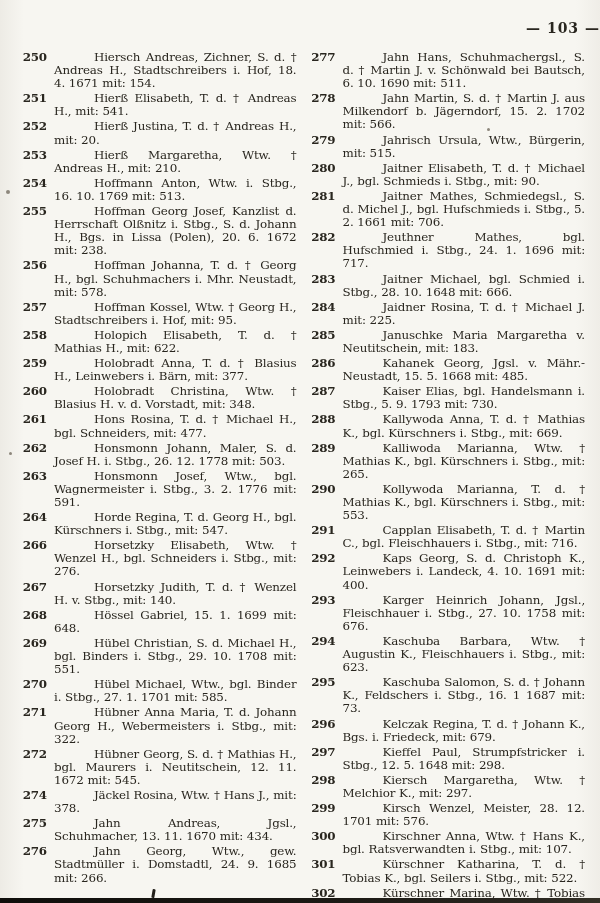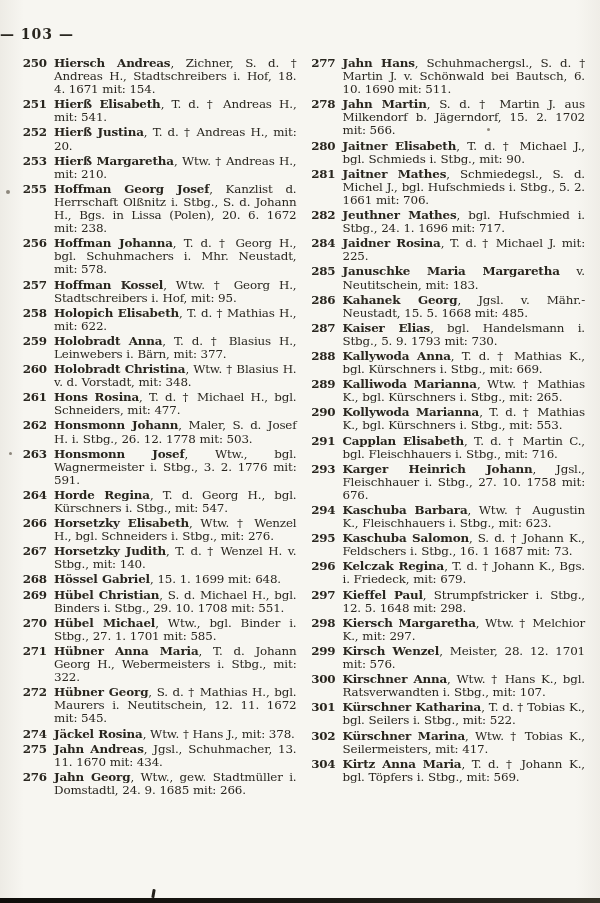--- a/index.html
+++ b/index.html
@@ -3,22 +3,22 @@
 <meta charset="utf-8">
 <style>
   html,body{margin:0;padding:0;}
   body{width:600px;height:903px;font-family:"DejaVu Serif", serif;}
   .page{
     position:relative;width:600px;height:903px;overflow:hidden;
     background:linear-gradient(90deg,#edebe5 0,#f7f6f1 4%,#f7f6f1 96%,#efede7 100%);
     color:#29261f;
   }
   .page-number{
-    text-align:left;
-    padding-top:26px;
+    text-align:right;
+    padding-top:20px;
     font-size:14px;
     font-weight:700;
     letter-spacing:1px;
   }
   .columns{
     display:flex;
     gap:13px;
     padding:15px 15px 0 21px;
   }
   .col{width:276px;}
@@ -33,21 +33,21 @@
     word-spacing:0.2px;
   }
   .no{
     display:inline-block;
     width:26px;
     margin-right:7px;
     text-indent:0;
     text-align:right;
     font-weight:700;
   }
-  .name{font-weight:700;}
+  .name{font-weight:400;margin-left:40px;}
   .rest{font-weight:400;}
   
   .bottom-bar{
     position:absolute;left:0;bottom:0;width:600px;height:5px;
     background:linear-gradient(90deg,#0f0e0b 0,#1b1914 55%,#2a2720 90%,#343026 100%);
   }
   .bottom-tick{
     position:absolute;left:152px;bottom:5px;width:3px;height:9px;
     background:#23201a;transform:rotate(10deg);border-radius:1px;
   }
@@ -61,20 +61,21 @@
 
 <div class="page">
   <div class="page-number">— 103 —</div>
 
   <div class="columns">
     <div class="col">
         <div class="entry"><span class="no">250</span><span class="name">Hiersch Andreas</span><span class="rest">, Zichner, S. d. † Andreas H., Stadtschreibers i. Hof, 18. 4. 1671 mit: 154.</span></div>
         <div class="entry"><span class="no">251</span><span class="name">Hierß Elisabeth</span><span class="rest">, T. d. † Andreas H., mit: 541.</span></div>
         <div class="entry"><span class="no">252</span><span class="name">Hierß Justina</span><span class="rest">, T. d. † Andreas H., mit: 20.</span></div>
         <div class="entry"><span class="no">253</span><span class="name">Hierß Margaretha</span><span class="rest">, Wtw. † Andreas H., mit: 210.</span></div>
+        <div class="entry"><span class="no">254</span><span class="name">Hoffmann Anton</span><span class="rest">, Wtw. i. Stbg., 16. 10. 1769 mit: 513.</span></div>
         <div class="entry"><span class="no">255</span><span class="name">Hoffman Georg Josef</span><span class="rest">, Kanzlist d. Herrschaft Olßnitz i. Stbg., S. d. Johann H., Bgs. in Lissa (Polen), 20. 6. 1672 mit: 238.</span></div>
         <div class="entry"><span class="no">256</span><span class="name">Hoffman Johanna</span><span class="rest">, T. d. † Georg H., bgl. Schuhmachers i. Mhr. Neustadt, mit: 578.</span></div>
         <div class="entry"><span class="no">257</span><span class="name">Hoffman Kossel</span><span class="rest">, Wtw. † Georg H., Stadtschreibers i. Hof, mit: 95.</span></div>
         <div class="entry"><span class="no">258</span><span class="name">Holopich Elisabeth</span><span class="rest">, T. d. † Mathias H., mit: 622.</span></div>
         <div class="entry"><span class="no">259</span><span class="name">Holobradt Anna</span><span class="rest">, T. d. † Blasius H., Leinwebers i. Bärn, mit: 377.</span></div>
         <div class="entry"><span class="no">260</span><span class="name">Holobradt Christina</span><span class="rest">, Wtw. † Blasius H. v. d. Vorstadt, mit: 348.</span></div>
         <div class="entry"><span class="no">261</span><span class="name">Hons Rosina</span><span class="rest">, T. d. † Michael H., bgl. Schneiders, mit: 477.</span></div>
         <div class="entry"><span class="no">262</span><span class="name">Honsmonn Johann</span><span class="rest">, Maler, S. d. Josef H. i. Stbg., 26. 12. 1778 mit: 503.</span></div>
         <div class="entry"><span class="no">263</span><span class="name">Honsmonn Josef</span><span class="rest">, Wtw., bgl. Wagnermeister i. Stbg., 3. 2. 1776 mit: 591.</span></div>
         <div class="entry"><span class="no">264</span><span class="name">Horde Regina</span><span class="rest">, T. d. Georg H., bgl. Kürschners i. Stbg., mit: 547.</span></div>
@@ -85,31 +86,34 @@
         <div class="entry"><span class="no">270</span><span class="name">Hübel Michael</span><span class="rest">, Wtw., bgl. Binder i. Stbg., 27. 1. 1701 mit: 585.</span></div>
         <div class="entry"><span class="no">271</span><span class="name">Hübner Anna Maria</span><span class="rest">, T. d. Johann Georg H., Webermeisters i. Stbg., mit: 322.</span></div>
         <div class="entry"><span class="no">272</span><span class="name">Hübner Georg</span><span class="rest">, S. d. † Mathias H., bgl. Maurers i. Neutitschein, 12. 11. 1672 mit: 545.</span></div>
         <div class="entry"><span class="no">274</span><span class="name">Jäckel Rosina</span><span class="rest">, Wtw. † Hans J., mit: 378.</span></div>
         <div class="entry"><span class="no">275</span><span class="name">Jahn Andreas</span><span class="rest">, Jgsl., Schuhmacher, 13. 11. 1670 mit: 434.</span></div>
         <div class="entry"><span class="no">276</span><span class="name">Jahn Georg</span><span class="rest">, Wtw., gew. Stadtmüller i. Domstadtl, 24. 9. 1685 mit: 266.</span></div>
       </div>
     <div class="col">
         <div class="entry"><span class="no">277</span><span class="name">Jahn Hans</span><span class="rest">, Schuhmachergsl., S. d. † Martin J. v. Schönwald bei Bautsch, 6. 10. 1690 mit: 511.</span></div>
         <div class="entry"><span class="no">278</span><span class="name">Jahn Martin</span><span class="rest">, S. d. † Martin J. aus Milkendorf b. Jägerndorf, 15. 2. 1702 mit: 566.</span></div>
+        <div class="entry"><span class="no">279</span><span class="name">Jahrisch Ursula</span><span class="rest">, Wtw., Bürgerin, mit: 515.</span></div>
         <div class="entry"><span class="no">280</span><span class="name">Jaitner Elisabeth</span><span class="rest">, T. d. † Michael J., bgl. Schmieds i. Stbg., mit: 90.</span></div>
         <div class="entry"><span class="no">281</span><span class="name">Jaitner Mathes</span><span class="rest">, Schmiedegsl., S. d. Michel J., bgl. Hufschmieds i. Stbg., 5. 2. 1661 mit: 706.</span></div>
         <div class="entry"><span class="no">282</span><span class="name">Jeuthner Mathes</span><span class="rest">, bgl. Hufschmied i. Stbg., 24. 1. 1696 mit: 717.</span></div>
+        <div class="entry"><span class="no">283</span><span class="name">Jaitner Michael</span><span class="rest">, bgl. Schmied i. Stbg., 28. 10. 1648 mit: 666.</span></div>
         <div class="entry"><span class="no">284</span><span class="name">Jaidner Rosina</span><span class="rest">, T. d. † Michael J. mit: 225.</span></div>
         <div class="entry"><span class="no">285</span><span class="name">Januschke Maria Margaretha</span><span class="rest"> v. Neutitschein, mit: 183.</span></div>
         <div class="entry"><span class="no">286</span><span class="name">Kahanek Georg</span><span class="rest">, Jgsl. v. Mähr.-Neustadt, 15. 5. 1668 mit: 485.</span></div>
         <div class="entry"><span class="no">287</span><span class="name">Kaiser Elias</span><span class="rest">, bgl. Handelsmann i. Stbg., 5. 9. 1793 mit: 730.</span></div>
         <div class="entry"><span class="no">288</span><span class="name">Kallywoda Anna</span><span class="rest">, T. d. † Mathias K., bgl. Kürschners i. Stbg., mit: 669.</span></div>
         <div class="entry"><span class="no">289</span><span class="name">Kalliwoda Marianna</span><span class="rest">, Wtw. † Mathias K., bgl. Kürschners i. Stbg., mit: 265.</span></div>
         <div class="entry"><span class="no">290</span><span class="name">Kollywoda Marianna</span><span class="rest">, T. d. † Mathias K., bgl. Kürschners i. Stbg., mit: 553.</span></div>
         <div class="entry"><span class="no">291</span><span class="name">Capplan Elisabeth</span><span class="rest">, T. d. † Martin C., bgl. Fleischhauers i. Stbg., mit: 716.</span></div>
+        <div class="entry"><span class="no">292</span><span class="name">Kaps Georg</span><span class="rest">, S. d. Christoph K., Leinwebers i. Landeck, 4. 10. 1691 mit: 400.</span></div>
         <div class="entry"><span class="no">293</span><span class="name">Karger Heinrich Johann</span><span class="rest">, Jgsl., Fleischhauer i. Stbg., 27. 10. 1758 mit: 676.</span></div>
         <div class="entry"><span class="no">294</span><span class="name">Kaschuba Barbara</span><span class="rest">, Wtw. † Augustin K., Fleischhauers i. Stbg., mit: 623.</span></div>
         <div class="entry"><span class="no">295</span><span class="name">Kaschuba Salomon</span><span class="rest">, S. d. † Johann K., Feldschers i. Stbg., 16. 1 1687 mit: 73.</span></div>
         <div class="entry"><span class="no">296</span><span class="name">Kelczak Regina</span><span class="rest">, T. d. † Johann K., Bgs. i. Friedeck, mit: 679.</span></div>
         <div class="entry"><span class="no">297</span><span class="name">Kieffel Paul</span><span class="rest">, Strumpfstricker i. Stbg., 12. 5. 1648 mit: 298.</span></div>
         <div class="entry"><span class="no">298</span><span class="name">Kiersch Margaretha</span><span class="rest">, Wtw. † Melchior K., mit: 297.</span></div>
         <div class="entry"><span class="no">299</span><span class="name">Kirsch Wenzel</span><span class="rest">, Meister, 28. 12. 1701 mit: 576.</span></div>
         <div class="entry"><span class="no">300</span><span class="name">Kirschner Anna</span><span class="rest">, Wtw. † Hans K., bgl. Ratsverwandten i. Stbg., mit: 107.</span></div>
         <div class="entry"><span class="no">301</span><span class="name">Kürschner Katharina</span><span class="rest">, T. d. † Tobias K., bgl. Seilers i. Stbg., mit: 522.</span></div>
         <div class="entry"><span class="no">302</span><span class="name">Kürschner Marina</span><span class="rest">, Wtw. † Tobias K., Seilermeisters, mit: 417.</span></div>

